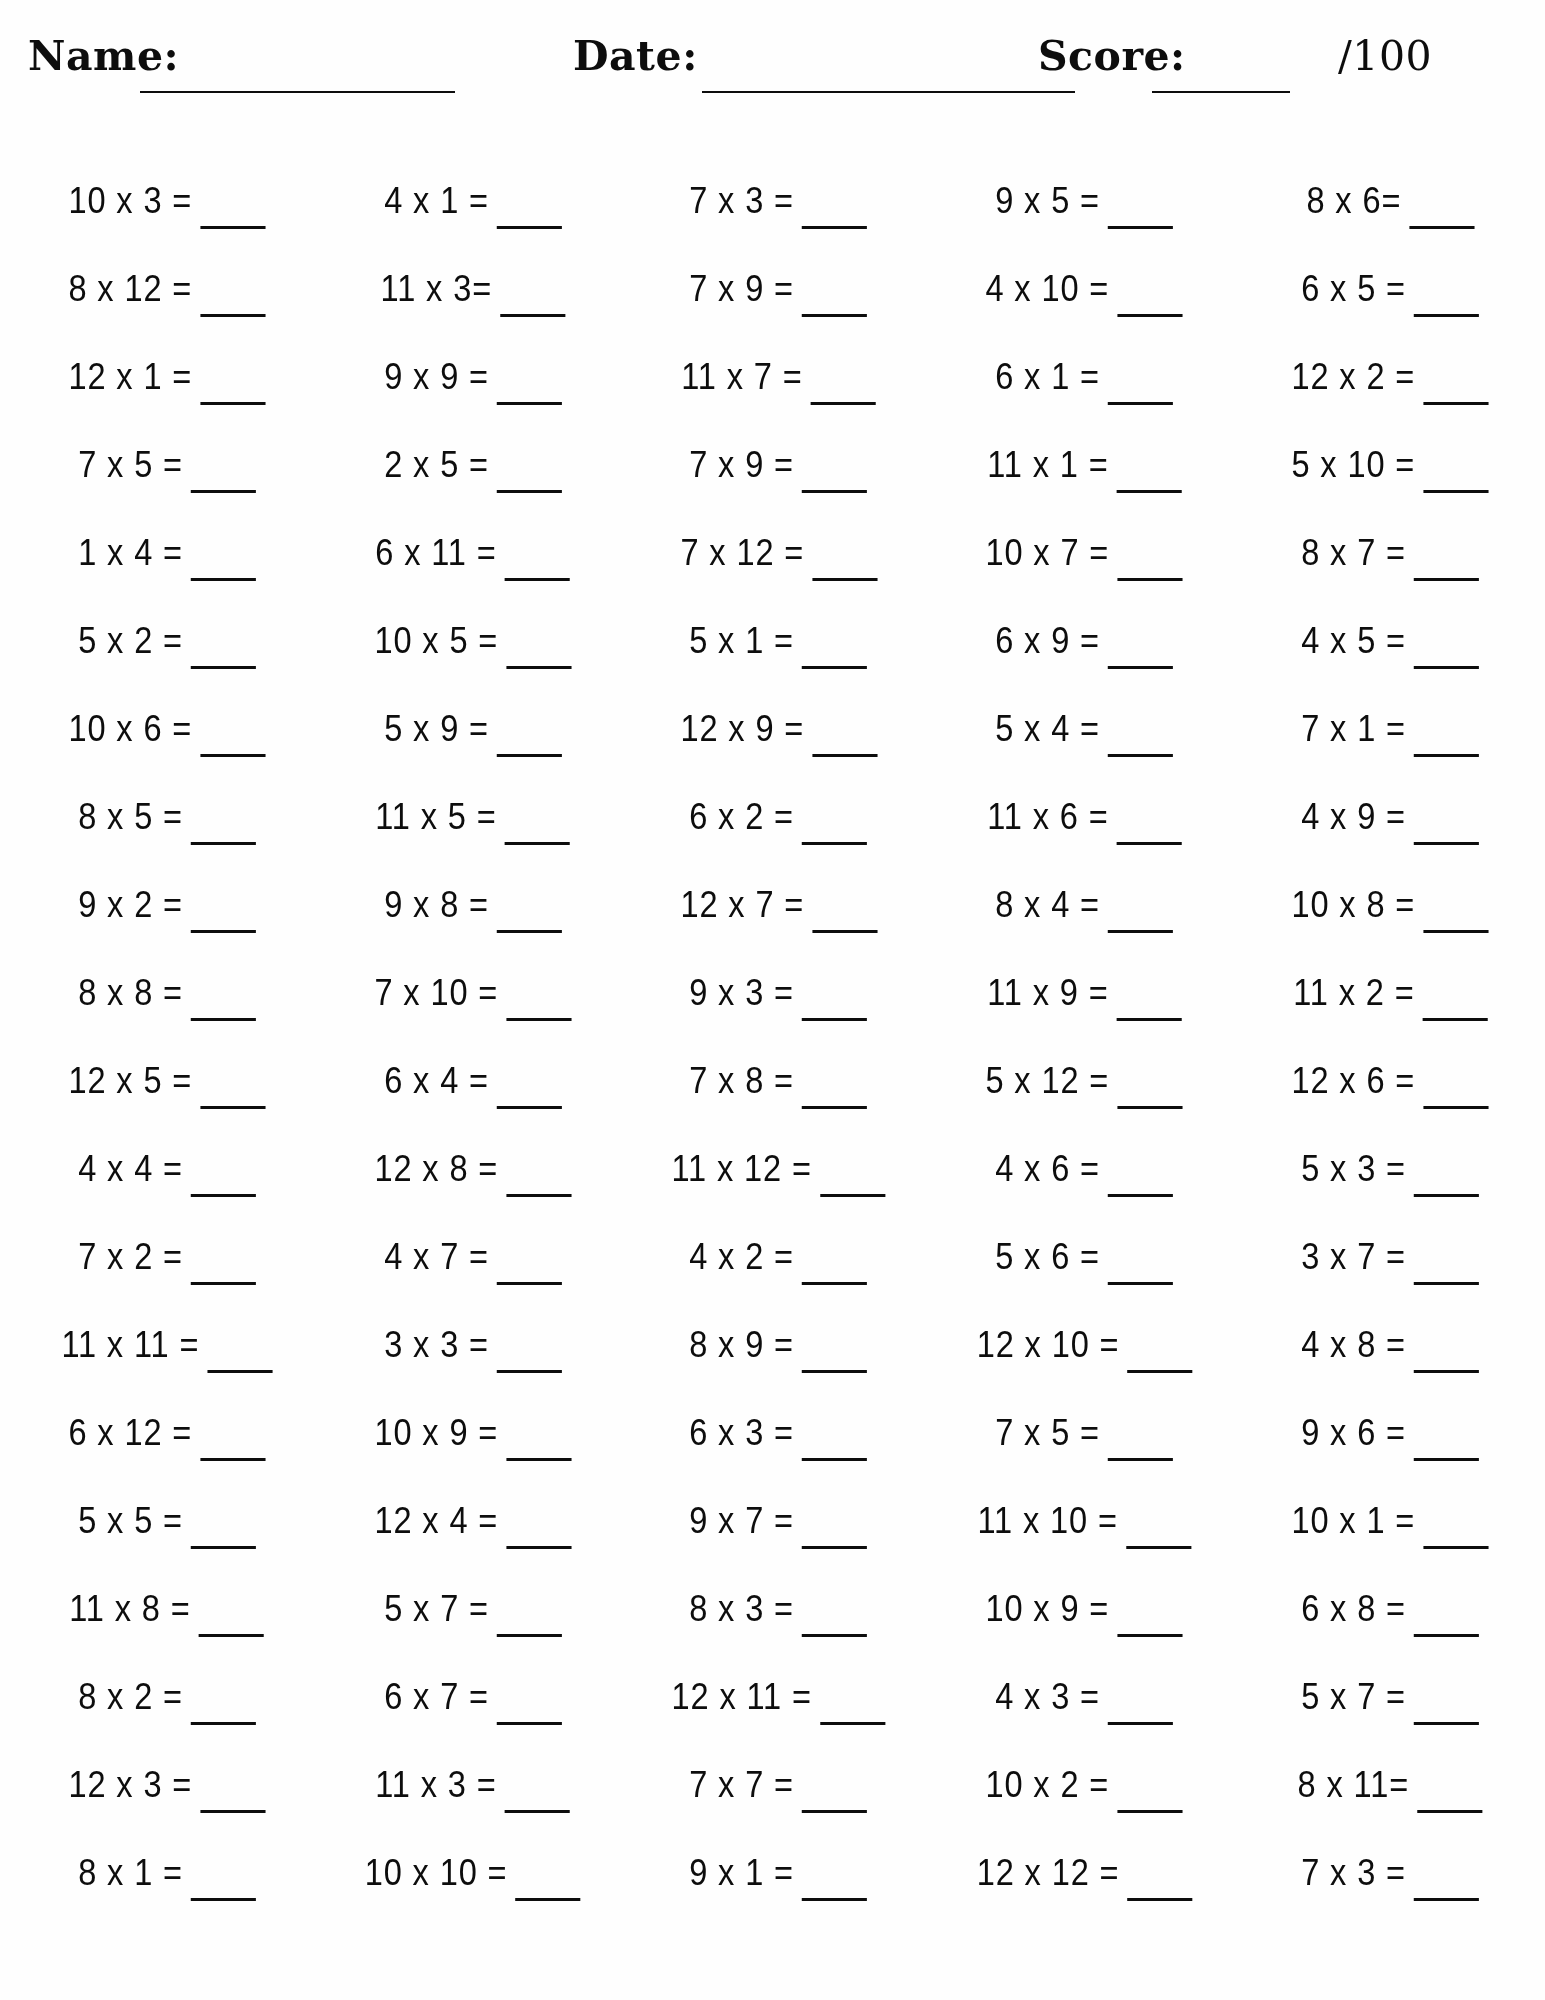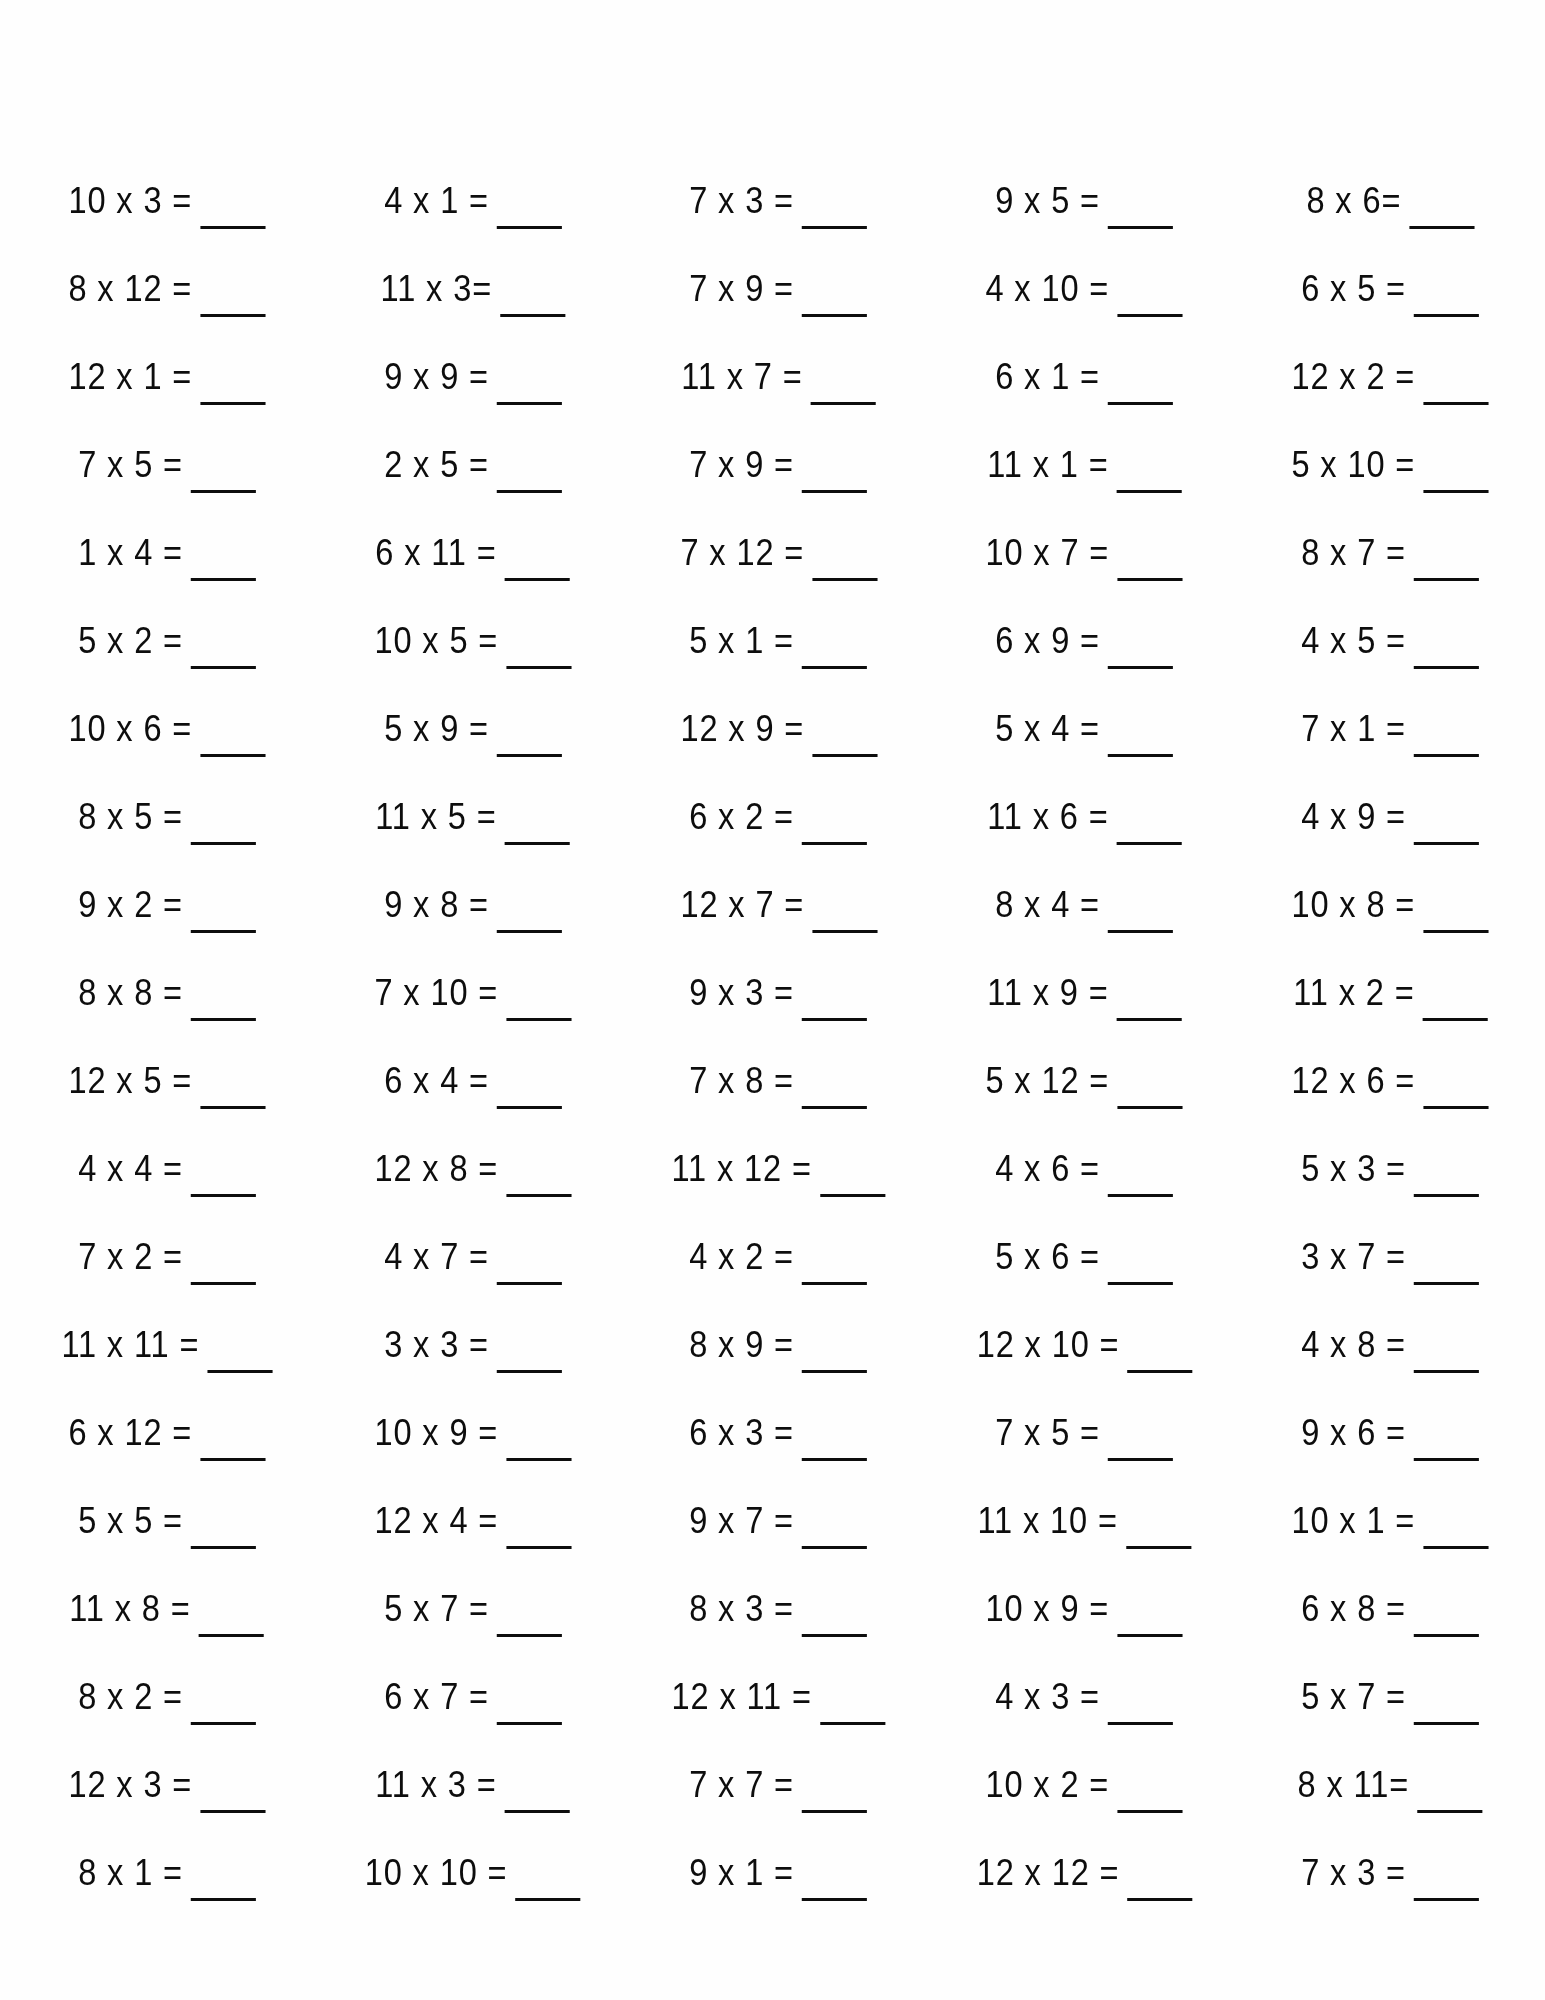--- a/index.html
+++ b/index.html
@@ -84,20 +84,31 @@
     border-bottom: 3px solid var(--ink);
     vertical-align: -16px;
     margin-left: 9px;
   }
 </style>
 </head>
 <body>
 
 <div class="page">
 
+  <div class="header">
+    <span class="hdr-label" id="name-label">Name:</span>
+    <div class="hdr-line" id="name-line"></div>
+
+    <span class="hdr-label" id="date-label">Date:</span>
+    <div class="hdr-line" id="date-line"></div>
+
+    <span class="hdr-label" id="score-label">Score:</span>
+    <div class="hdr-line" id="score-line"></div>
+    <span class="hdr-label" id="score-total">/100</span>
+  </div>
 
   <div class="grid">
       <div class="cell"><span class="cell-inner"><span class="prob">10 x 3 =</span><span class="blank"></span></span></div>
       <div class="cell"><span class="cell-inner"><span class="prob">4 x 1 =</span><span class="blank"></span></span></div>
       <div class="cell"><span class="cell-inner"><span class="prob">7 x 3 =</span><span class="blank"></span></span></div>
       <div class="cell"><span class="cell-inner"><span class="prob">9 x 5 =</span><span class="blank"></span></span></div>
       <div class="cell"><span class="cell-inner"><span class="prob">8 x 6=</span><span class="blank"></span></span></div>
       <div class="cell"><span class="cell-inner"><span class="prob">8 x 12 =</span><span class="blank"></span></span></div>
       <div class="cell"><span class="cell-inner"><span class="prob">11 x 3=</span><span class="blank"></span></span></div>
       <div class="cell"><span class="cell-inner"><span class="prob">7 x 9 =</span><span class="blank"></span></span></div>

